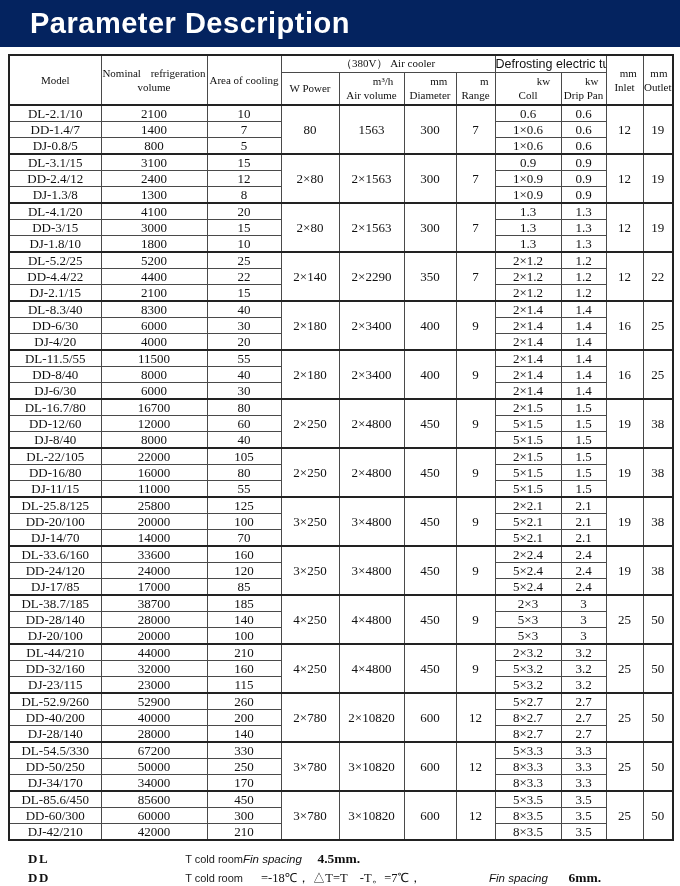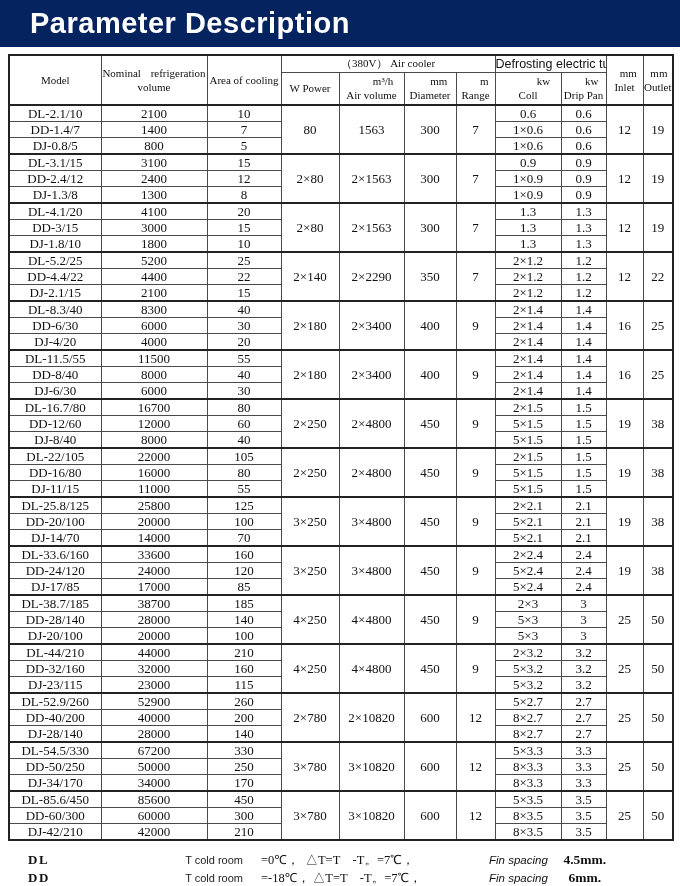--- a/index.html
+++ b/index.html
@@ -532,21 +532,20 @@
         <td>8×3.5</td>
         <td>3.5</td>
       </tr>
     </tbody>
 </table>
 
 <div class="legend">
   <div class="lrow">
     <span class="lcode">DL</span>
     <span class="llabel">T cold room</span>
-    <span class="lformula">=0℃，  △T=T    -T。=7℃，</span>
     <span class="lfin">Fin spacing</span>
     <span class="lval">4.5mm.</span>
   </div>
   <div class="lrow">
     <span class="lcode">DD</span>
     <span class="llabel">T cold room</span>
     <span class="lformula">=-18℃， △T=T    -T。=7℃，</span>
     <span class="lfin">Fin spacing</span>
     <span class="lval">6mm.</span>
   </div>

